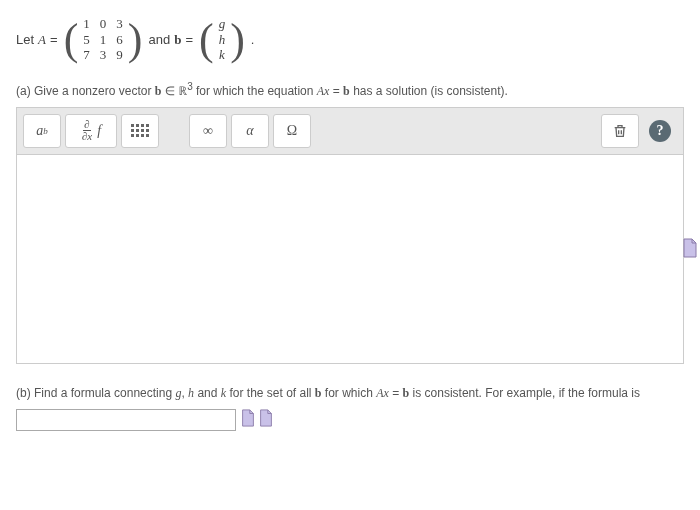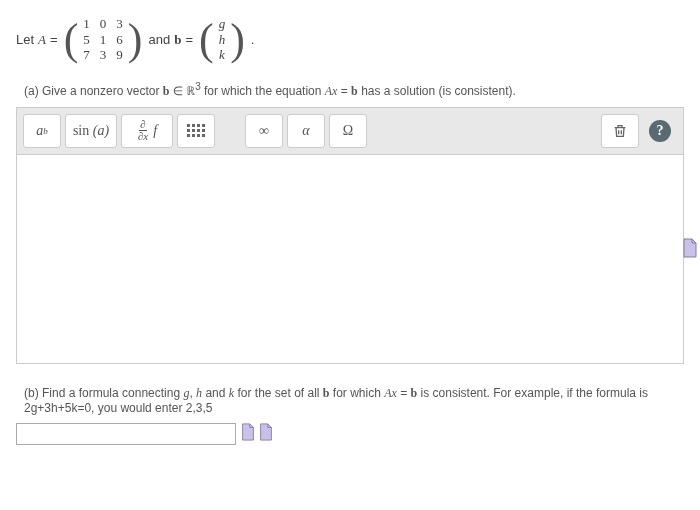--- a/index.html
+++ b/index.html
@@ -40,21 +40,21 @@
     font-size: 13px;
   }
   .matrix td {
     padding: 0 5px;
     text-align: center;
     line-height: 1.2;
   }
   .serif { font-family: "Times New Roman", serif; }
   .ital { font-style: italic; }
   .bold { font-weight: bold; }
-  .part-a, .part-b { margin-bottom: 8px; font-size: 12px; color:#555;margin-left:8px;}
+  .part-a, .part-b { margin-bottom: 8px; font-size: 12px; color:#555;}
   .sup { vertical-align: super; font-size: 10px; }
   .dsR { font-family: "Times New Roman", serif; }
 
   .editor-toolbar {
     display: flex;
     align-items: center;
     background: #e8e8e8;
     border: 1px solid #ccc;
     border-bottom: none;
     padding: 6px;
@@ -180,23 +180,20 @@
 <div class="part-a">
   <span>(a) Give a nonzero vector </span><span class="serif bold">b</span><span> ∈ </span><span class="dsR">ℝ</span><span class="sup">3</span><span> for which the equation </span><span class="serif ital">Ax</span><span> = </span><span class="serif bold">b</span><span> has a solution (is consistent).</span>
 </div>
 
 <div class="editor-toolbar">
   <button class="tool-btn">
     <span class="it">a</span>
       <span class="sub it" style="vertical-align:super">b</span>
   </button>
   <button class="tool-btn" style="min-width:52px;">
-    <span>sin</span>&nbsp;<span class="it">(a)</span>
-  </button>
-  <button class="tool-btn" style="min-width:52px;">
     <span class="frac-row">
       <span class="frac">
         <span class="num it">∂</span>
         <span class="den it">∂x</span>
       </span>
       <span class="it">f</span>
     </span>
   </button>
   <button class="tool-btn">
     <span class="grid9">
@@ -241,21 +238,20 @@
   <div class="side-clip">
     <svg viewBox="0 0 16 20">
         <path class="page-icon" d="M2 1h8l4 4v14H2z"></path>
         <path fill="none" stroke="#8a7aa8" d="M10 1v4h4"></path>
       </svg>
   </div>
 </div>
 
 <div class="part-b">
   <span>(b) Find a formula connecting </span><span class="serif ital">g</span><span>, </span><span class="serif ital">h</span><span> and </span><span class="serif ital">k</span><span> for the set of all </span><span class="serif bold">b</span><span> for which </span><span class="serif ital">Ax</span><span> = </span><span class="serif bold">b</span><span> is consistent. For example, if the formula is </span><br>
-  <span>2g+3h+5k=0, you would enter 2,3,5</span>
 </div>
 
 <div class="part-b-input-row">
   <input class="text-input" type="text" value="" style="">
   <div class="mini-icons">
     <span>
       <svg viewBox="0 0 16 20">
           <path class="page-icon" d="M2 1h8l4 4v14H2z"></path>
           <path fill="none" stroke="#8a7aa8" d="M10 1v4h4"></path>
         </svg>

